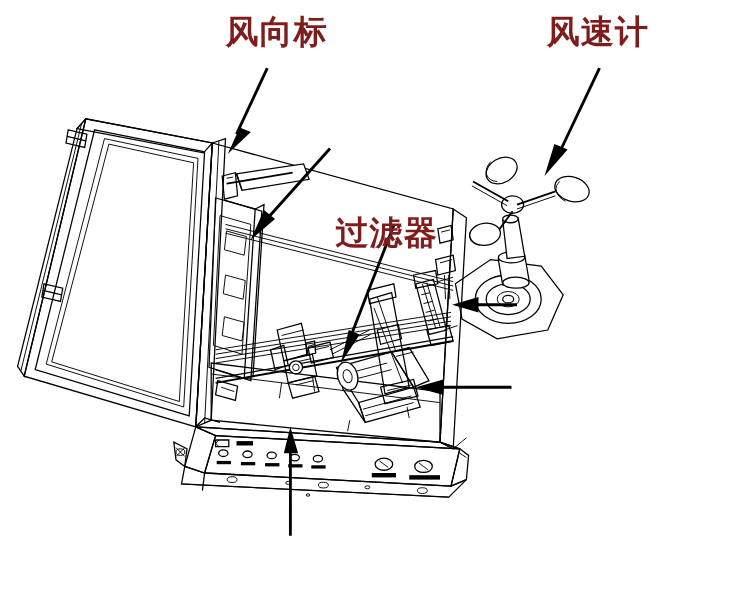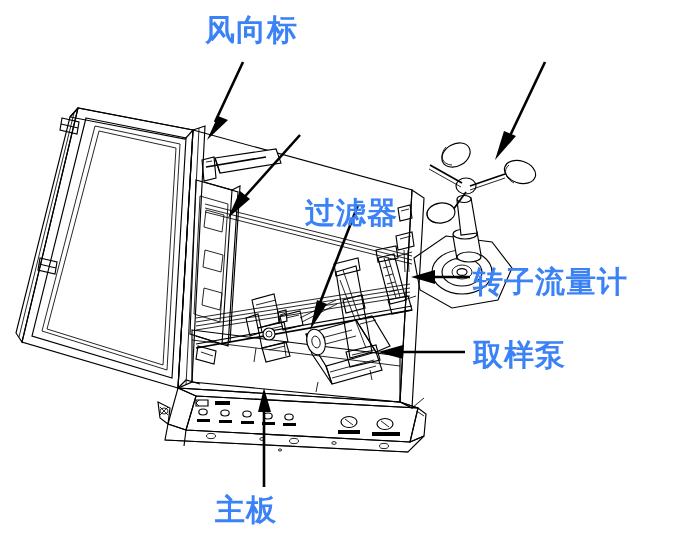--- a/index.html
+++ b/index.html
@@ -24,21 +24,21 @@
     top: 0;
     width: 684px;
     height: 548px;
     display: block;
   }
   .lbl {
     position: absolute;
     font-family: "DejaVu Sans", "Liberation Sans", sans-serif;
     font-size: 30px;
     font-weight: 700;
-    color: #3b82f6;
+    color: #7f1d1d;
     white-space: nowrap;
     letter-spacing: 1px;
     line-height: 1;
     user-select: none;
   }
   
   .ln   { fill: none; stroke: #000; stroke-width: 1.15; stroke-linejoin: miter; stroke-linecap: butt; }
   .ln-t { fill: none; stroke: #000; stroke-width: 0.85; }
   .ln-b { fill: none; stroke: #000; stroke-width: 1.7; }
   .fillw{ fill: #ffffff; stroke: #000; stroke-width: 1.15; }
@@ -344,22 +344,20 @@
         </g>
 
       </g>
 
     </g>
   </svg>
 
   <div class="lbl" style="left:205px; top:15px;">风向标</div>
 
 
+  <div class="lbl" style="left:497px; top:15px;">风速计</div>
 
   <div class="lbl" style="left:305px; top:158px;margin-top:40px;">过滤器</div>
 
-  <div class="lbl" style="left:473px; top:267px;">转子流量计</div>
-
-  <div class="lbl" style="left:473px; top:340px;">取样泵</div>
-
-  <div class="lbl" style="left:215px; top:495px;">主板</div>
+
+
 
 </div>
 
 </body></html>

